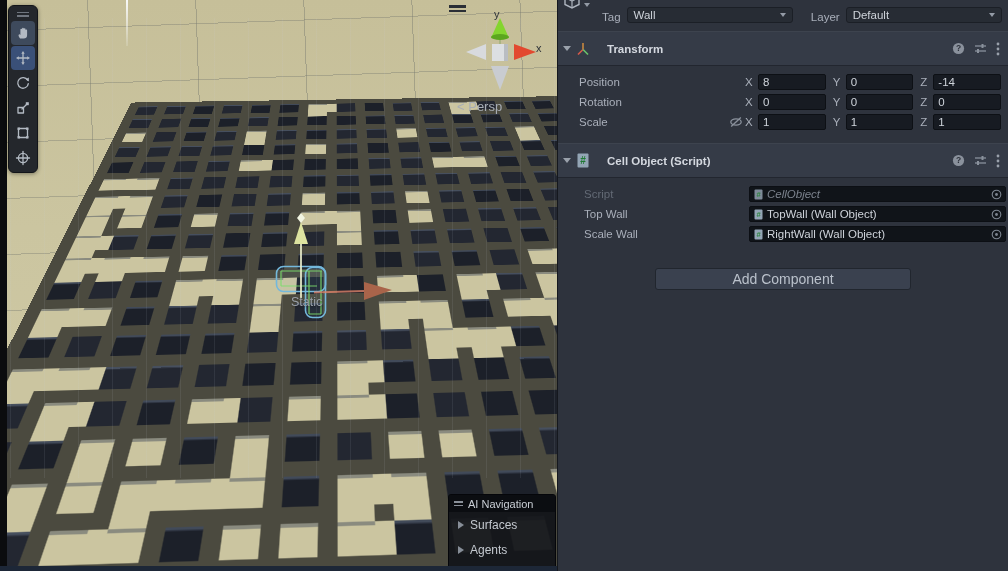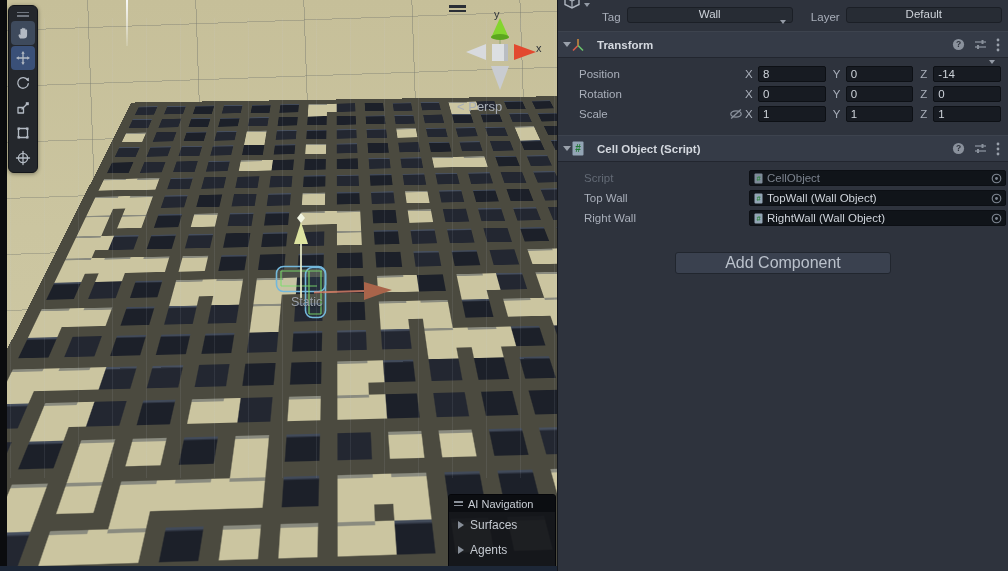--- a/index.html
+++ b/index.html
@@ -57,53 +57,53 @@
   .tri-r{width:0;height:0;border-left:6px solid #878e98;border-top:4px solid transparent;border-bottom:4px solid transparent;}
 
   
   .inspector{width:451px;height:571px;background:var(--panel-bg);border-left:1px solid #15181e;
     font-size:11.5px;color:var(--label);position:relative;}
   .ghdr{height:28px;position:relative;display:flex;align-items:flex-end;gap:6px;padding:0 6px 5px 44px;}
   .go-icon{position:absolute;left:4px;top:-9px;color:#aeb5bf;}
   .go-caret{position:absolute;left:26px;top:3px;}
   .caret-d{width:0;height:0;border-top:4px solid #949ba6;border-left:3.5px solid transparent;border-right:3.5px solid transparent;display:inline-block;}
   .dropdown{height:16px;background:#272c34;border:1px solid #1b1f26;border-radius:3px;display:flex;
-    align-items:center;padding:0 6px;color:var(--text);cursor:pointer;flex-direction:column;}
+    align-items:center;padding:0 6px;color:var(--text);cursor:pointer;}
   .dd-tag{width:167px;}
   .dd-layer{width:157px;gap:40px;}
   .dd-caret{margin-left:auto;}
   .lab-layer{margin-left:12px;}
 
-  .comp-hdr{height:27px;background:var(--header-bg);border-top:1px solid #3d434e;border-bottom:1px solid #22262f;
-    display:flex;align-items:center;padding:0 5px;margin-top:3px;}
+  .comp-hdr{height:35px;background:var(--header-bg);border-top:1px solid #3d434e;border-bottom:1px solid #22262f;
+    display:flex;align-items:center;gap:5px;padding:0 5px;margin-top:3px;}
   .comp-hdr .title{font-weight:bold;color:#d4d8df;margin-left:12px;flex:1;}
   .hdr-ico{display:flex;align-items:center;gap:9px;margin-right:3px;color:#8a919c;}
   .fold{width:0;height:0;border-top:5px solid #9aa1ab;border-left:4px solid transparent;border-right:4px solid transparent;}
 
   .comp-body{padding:6px 0 8px 0;}
   .trow{display:flex;align-items:center;height:20px;padding:0 4px 0 21px;}
   .rlabel{width:148px;color:var(--label);white-space:nowrap;}
   .slot{width:18px;display:flex;align-items:center;justify-content:center;}
   .axis{width:9px;margin-right:4px;color:var(--label);}
   .nfield{flex:1;min-width:0;height:16px;background:var(--field-bg);border:1px solid #0d1015;border-radius:2px;
     color:var(--text);font:inherit;padding:0 4px;margin-right:7px;outline:none;}
   .trow .nfield:last-child{margin-right:3px;}
 
   .orow{display:flex;align-items:center;height:20px;padding:0 2px 0 26px;}
   .olabel{width:165px;white-space:nowrap;}
   .objfield{flex:1;height:16px;background:var(--obj-field-bg);border:1px solid #0c0f14;border-radius:2px;
     display:flex;align-items:center;gap:4px;padding-left:4px;color:var(--text);overflow:hidden;}
   .obj-text{flex:1;white-space:nowrap;overflow:hidden;}
   .picker{width:17px;align-self:stretch;display:flex;align-items:center;justify-content:center;cursor:pointer;}
   .muted .olabel{color:var(--muted);}
-  .muted .obj-text{color:#7b828d;}
+  .muted .obj-text{color:#7b828d;font-style:italic;}
 
   .addc-wrap{display:flex;justify-content:center;margin-top:16px;}
-  .addc{width:216px;height:22px;background:var(--button-bg);border:1px solid #21262e;border-radius:3px;
-    color:#bac1cb;font:inherit;font-size:16px;cursor:pointer;}
+  .addc{width:256px;height:22px;background:var(--button-bg);border:1px solid #21262e;border-radius:3px;
+    color:#bac1cb;font:inherit;font-size:14px;cursor:pointer;}
 </style>
 </head>
 <body>
 
 <div class="app">
 
   <div class="scene">
     <div class="ground"></div>
 
     <div class="maze-wrap">
@@ -946,21 +946,21 @@
           <span class="obj-text">TopWall (Wall Object)</span>
           <span class="picker">
             <svg width="11" height="11" viewBox="0 0 11 11">
                 <circle cx="5.5" cy="5.5" r="4.3" fill="none" stroke="#7d8590" stroke-width="1.1"></circle>
                 <circle cx="5.5" cy="5.5" r="1.4" fill="#7d8590"></circle>
               </svg>
           </span>
         </div>
       </div>
       <div class="orow">
-        <span class="olabel">Right Wall</span>
+        <span class="olabel">Scale Wall</span>
         <div class="objfield">
           <svg width="9" height="11" viewBox="0 0 9 11">
             <rect x="0.5" y="0.5" width="8" height="10" rx="1" fill="#93a5b5"></rect>
             <text x="4.5" y="8" font-size="7.5" font-weight="bold" text-anchor="middle" fill="#2e8540">#</text>
           </svg>
           <span class="obj-text">RightWall (Wall Object)</span>
           <span class="picker">
             <svg width="11" height="11" viewBox="0 0 11 11">
                 <circle cx="5.5" cy="5.5" r="4.3" fill="none" stroke="#7d8590" stroke-width="1.1"></circle>
                 <circle cx="5.5" cy="5.5" r="1.4" fill="#7d8590"></circle>

